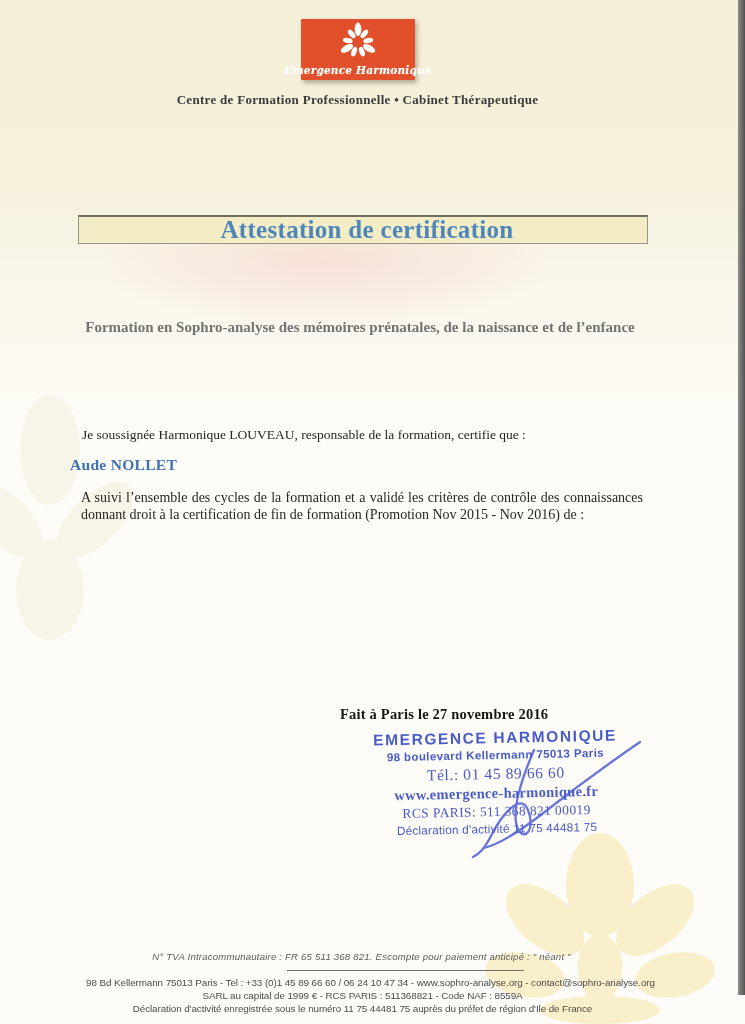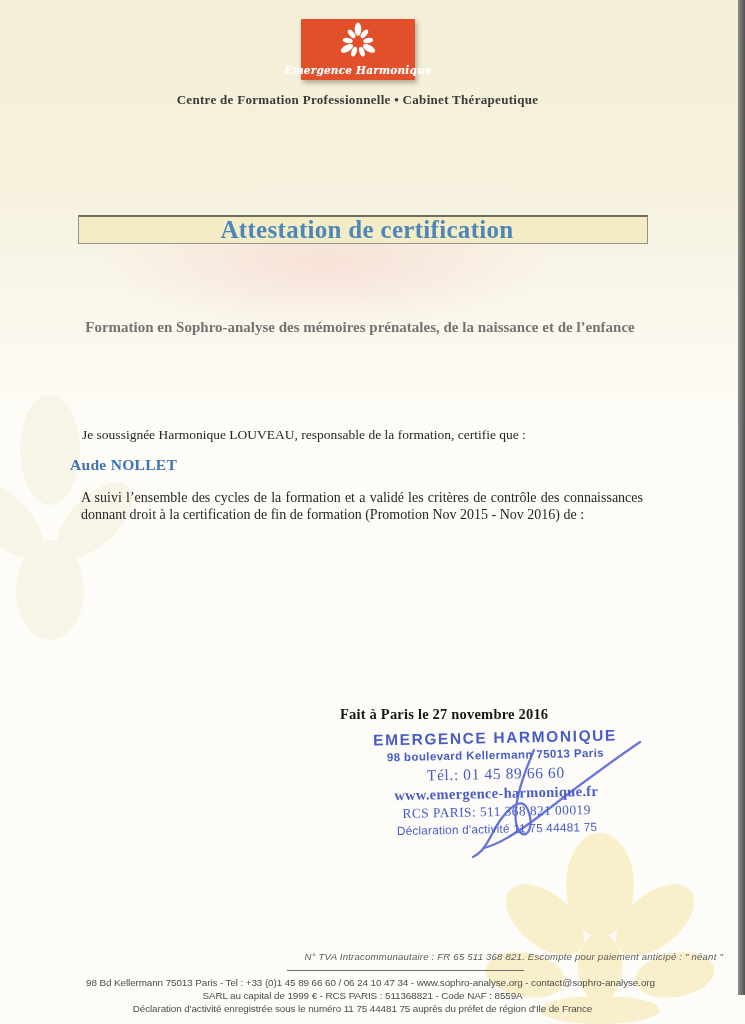--- a/index.html
+++ b/index.html
@@ -75,21 +75,21 @@
   }
   .stamp .s1{font-family:"Liberation Sans", sans-serif;font-size:15.5px;font-weight:600;letter-spacing:1.6px;line-height:19px;}
   .stamp .s2{font-family:"Liberation Sans", sans-serif;font-size:11.5px;font-weight:bold;letter-spacing:.4px;line-height:17px;}
   .stamp .s3{font-size:15.5px;line-height:20px;letter-spacing:.6px;}
   .stamp .s4{font-size:14.5px;font-weight:bold;line-height:19px;letter-spacing:.3px;}
   .stamp .s5{font-size:13.5px;line-height:18px;letter-spacing:.4px;}
   .stamp .s6{font-family:"Liberation Sans", sans-serif;font-size:11.8px;line-height:17px;letter-spacing:.2px;}
   .signature{left:438px;top:726px;}
   
   .f-tva{
-    left:0;top:951px;width:733px;text-align:right;padding-right:10px;box-sizing:border-box;
+    left:0;top:951px;width:733px;text-align:center;padding-right:10px;box-sizing:border-box;
     font-family:"Liberation Sans", sans-serif;font-style:italic;
     font-size:9.6px;color:#5a5a58;letter-spacing:.2px;
   }
   .f-divider{left:287px;top:970px;width:237px;border-top:1.2px solid #6d6d6b;}
   .f-line{
     left:0;width:745px;text-align:center;padding-right:20px;box-sizing:border-box;
     font-family:"Liberation Sans", sans-serif;font-size:9.9px;color:#4c4c4a;letter-spacing:-.1px;
   }
   .f1{top:977px;margin-left:8px;}
   .f2{top:990px;}

